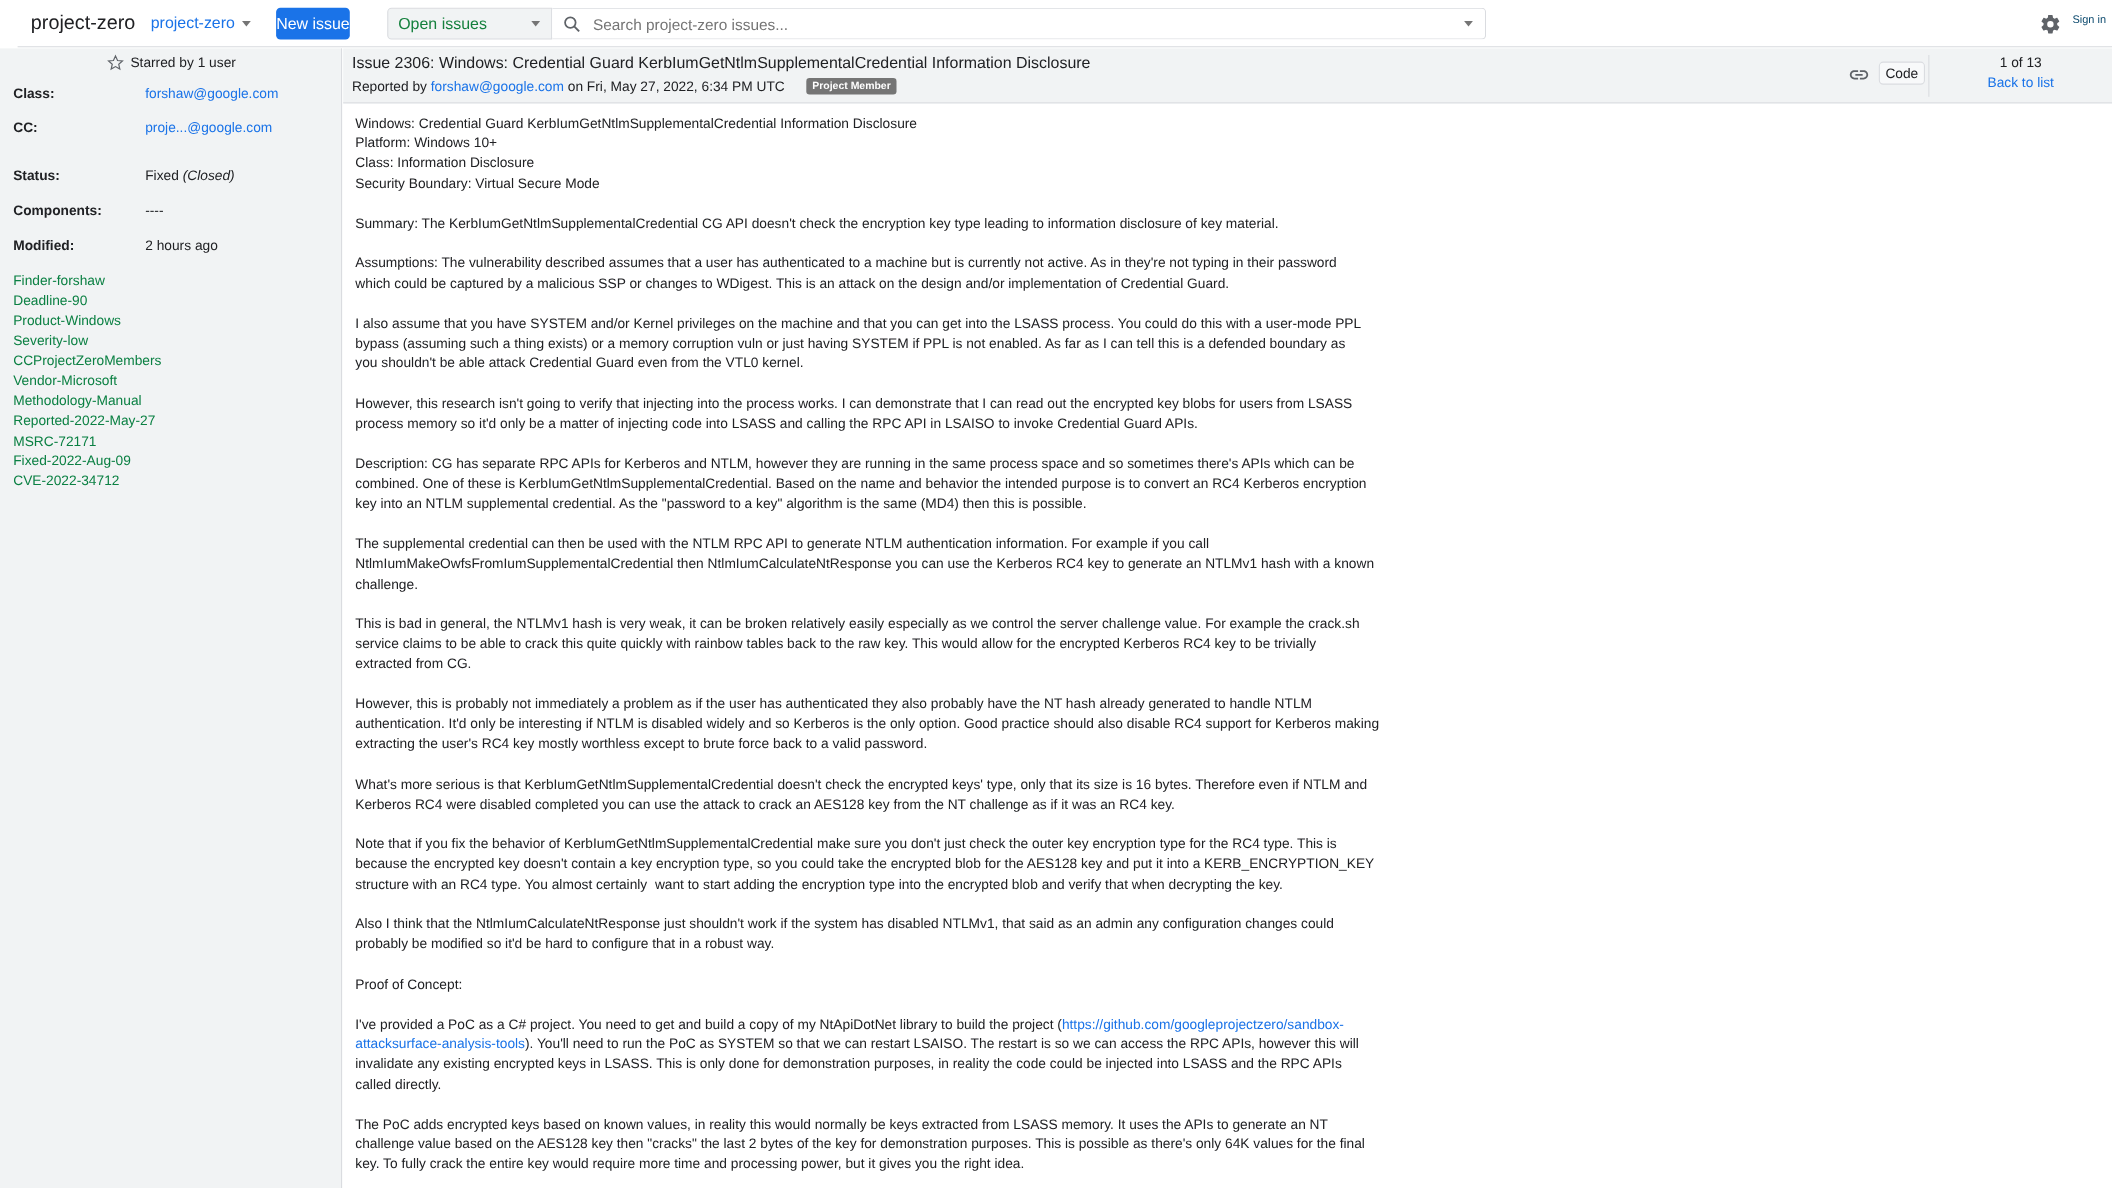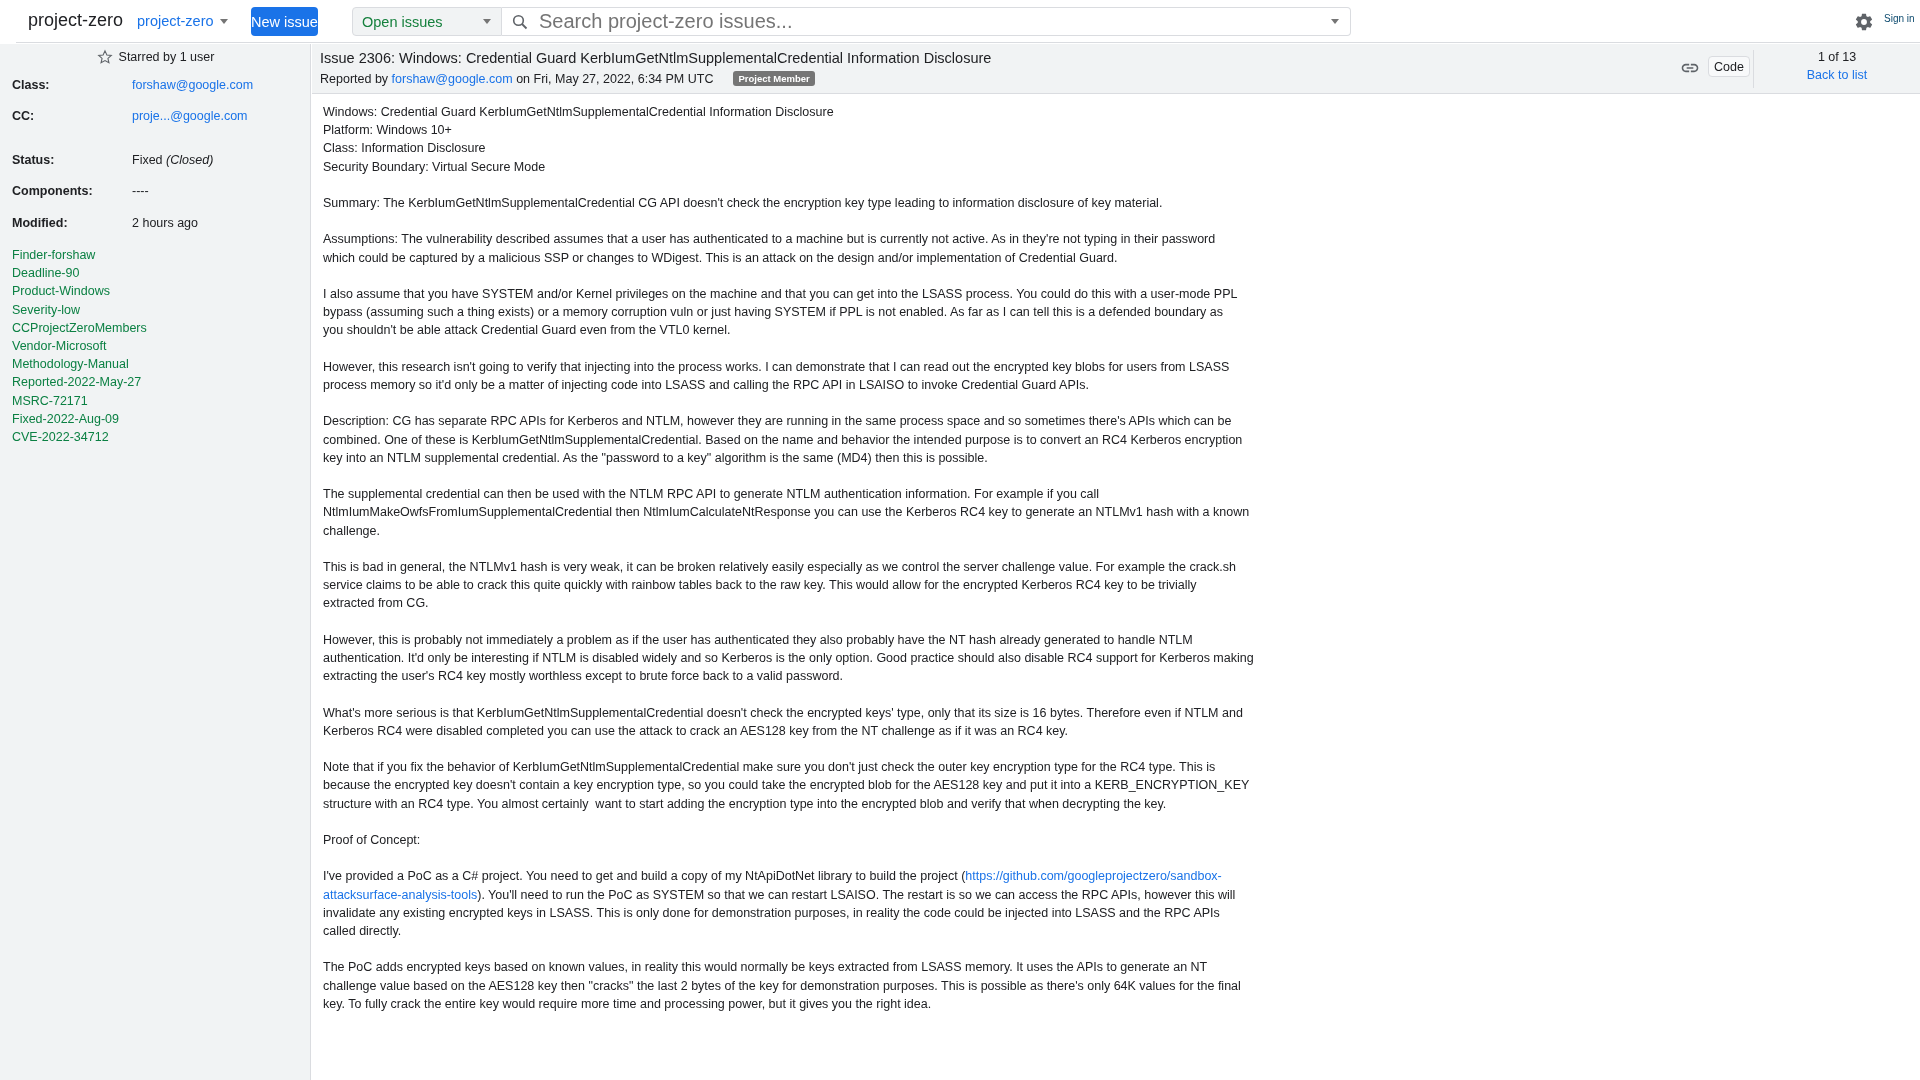--- a/index.html
+++ b/index.html
@@ -9,21 +9,21 @@
 
   
   .topbar { position: absolute; left: 0; top: 0; width: 1920px; height: 43px; border-bottom: 1px solid #dadce0; background: #fff; margin-left: 16px; }
   .proj-name { position: absolute; left: 12px; top: 10px; font-size: 18px; color: #202124; }
   .proj-switch { position: absolute; left: 121px; top: 13px; font-size: 14.5px; color: #1a73e8; display: flex; align-items: center; gap: 6px; cursor: pointer; }
   .caret { width: 0; height: 0; border-left: 4px solid transparent; border-right: 4px solid transparent; border-top: 5px solid #757575; display: inline-block; }
   .new-issue { position: absolute; left: 235px; top: 7px; width: 67px; height: 29px; background: #1a73e8; color: #fff; border-radius: 4px; font-size: 14.5px; display: flex; align-items: center; justify-content: center; border: none; font-family: "Liberation Sans", sans-serif; cursor: pointer; }
   .can-select { position: absolute; left: 336px; top: 7px; width: 150px; height: 29px; background: #f1f3f4; border: 1px solid #dadce0; border-radius: 4px 0 0 4px; display: flex; align-items: center; justify-content: space-between; padding: 0 10px 0 9px; font-size: 14.5px; color: #15803d; cursor: pointer; }
   .search { position: absolute; left: 486px; top: 7px; width: 849px; height: 29px; border: 1px solid #dadce0; border-left: none; border-radius: 0 4px 4px 0; background: #fff; display: flex; align-items: center; }
   .search-icon { width: 30px; height: 29px; display: flex; align-items: center; justify-content: center; margin-left: 3px; }
-  .search input { flex: 1; border: none; outline: none; font-family: "Liberation Sans", sans-serif; font-size: 20px; color: #202124; background: transparent; padding-left: 4px; }
+  .search input { flex: 1; border: none; outline: none; font-family: "Liberation Sans", sans-serif; font-size: 14px; color: #202124; background: transparent; padding-left: 4px; }
   .search input::placeholder { color: #757575; }
   .search-drop { width: 30px; height: 29px; display: flex; align-items: center; justify-content: center; cursor: pointer; }
   .gear { position: absolute; left: 1838px; top: 12px; width: 20px; height: 20px; cursor: pointer; }
   .signin { position: absolute; left: 1868px; top: 13px; font-size: 10px; color: #0c4a6e; }
 
   
   .sidebar { position: absolute; left: 0; top: 44px; width: 311px; height: 1036px; background: #f1f3f4; border-right: 1px solid #dadce0; padding-left: 44px; }
   .starred { position: absolute; left: 0; width: 311px; top: 5px; display: flex; justify-content: center; align-items: center; gap: 6px; font-size: 12.5px; color: #202124; }
   .star-icon { width: 16px; height: 16px; cursor: pointer; }
   .meta-row { position: absolute; left: 12px; width: 290px; display: flex; font-size: 12.5px; }
@@ -170,20 +170,22 @@
 service claims to be able to crack this quite quickly with rainbow tables back to the raw key. This would allow for the encrypted Kerberos RC4 key to be trivially
 extracted from CG.</p>
   <p>However, this is probably not immediately a problem as if the user has authenticated they also probably have the NT hash already generated to handle NTLM
 authentication. It'd only be interesting if NTLM is disabled widely and so Kerberos is the only option. Good practice should also disable RC4 support for Kerberos making
 extracting the user's RC4 key mostly worthless except to brute force back to a valid password.</p>
   <p>What's more serious is that KerbIumGetNtlmSupplementalCredential doesn't check the encrypted keys' type, only that its size is 16 bytes. Therefore even if NTLM and
 Kerberos RC4 were disabled completed you can use the attack to crack an AES128 key from the NT challenge as if it was an RC4 key.</p>
   <p>Note that if you fix the behavior of KerbIumGetNtlmSupplementalCredential make sure you don't just check the outer key encryption type for the RC4 type. This is
 because the encrypted key doesn't contain a key encryption type, so you could take the encrypted blob for the AES128 key and put it into a KERB_ENCRYPTION_KEY
 structure with an RC4 type. You almost certainly  want to start adding the encryption type into the encrypted blob and verify that when decrypting the key.</p>
+  <p>Also I think that the NtlmIumCalculateNtResponse just shouldn't work if the system has disabled NTLMv1, that said as an admin any configuration changes could
+probably be modified so it'd be hard to configure that in a robust way.</p>
   <p>Proof of Concept:</p>
   <p><span>I've provided a PoC as a C# project. You need to get and build a copy of my NtApiDotNet library to build the project (</span><a>https://github.com/googleprojectzero/sandbox-
 attacksurface-analysis-tools</a><span>). You'll need to run the PoC as SYSTEM so that we can restart LSAISO. The restart is so we can access the RPC APIs, however this will
 invalidate any existing encrypted keys in LSASS. This is only done for demonstration purposes, in reality the code could be injected into LSASS and the RPC APIs
 called directly.</span></p>
   <p>The PoC adds encrypted keys based on known values, in reality this would normally be keys extracted from LSASS memory. It uses the APIs to generate an NT
 challenge value based on the AES128 key then "cracks" the last 2 bytes of the key for demonstration purposes. This is possible as there's only 64K values for the final
 key. To fully crack the entire key would require more time and processing power, but it gives you the right idea.</p>
 </div>
 

